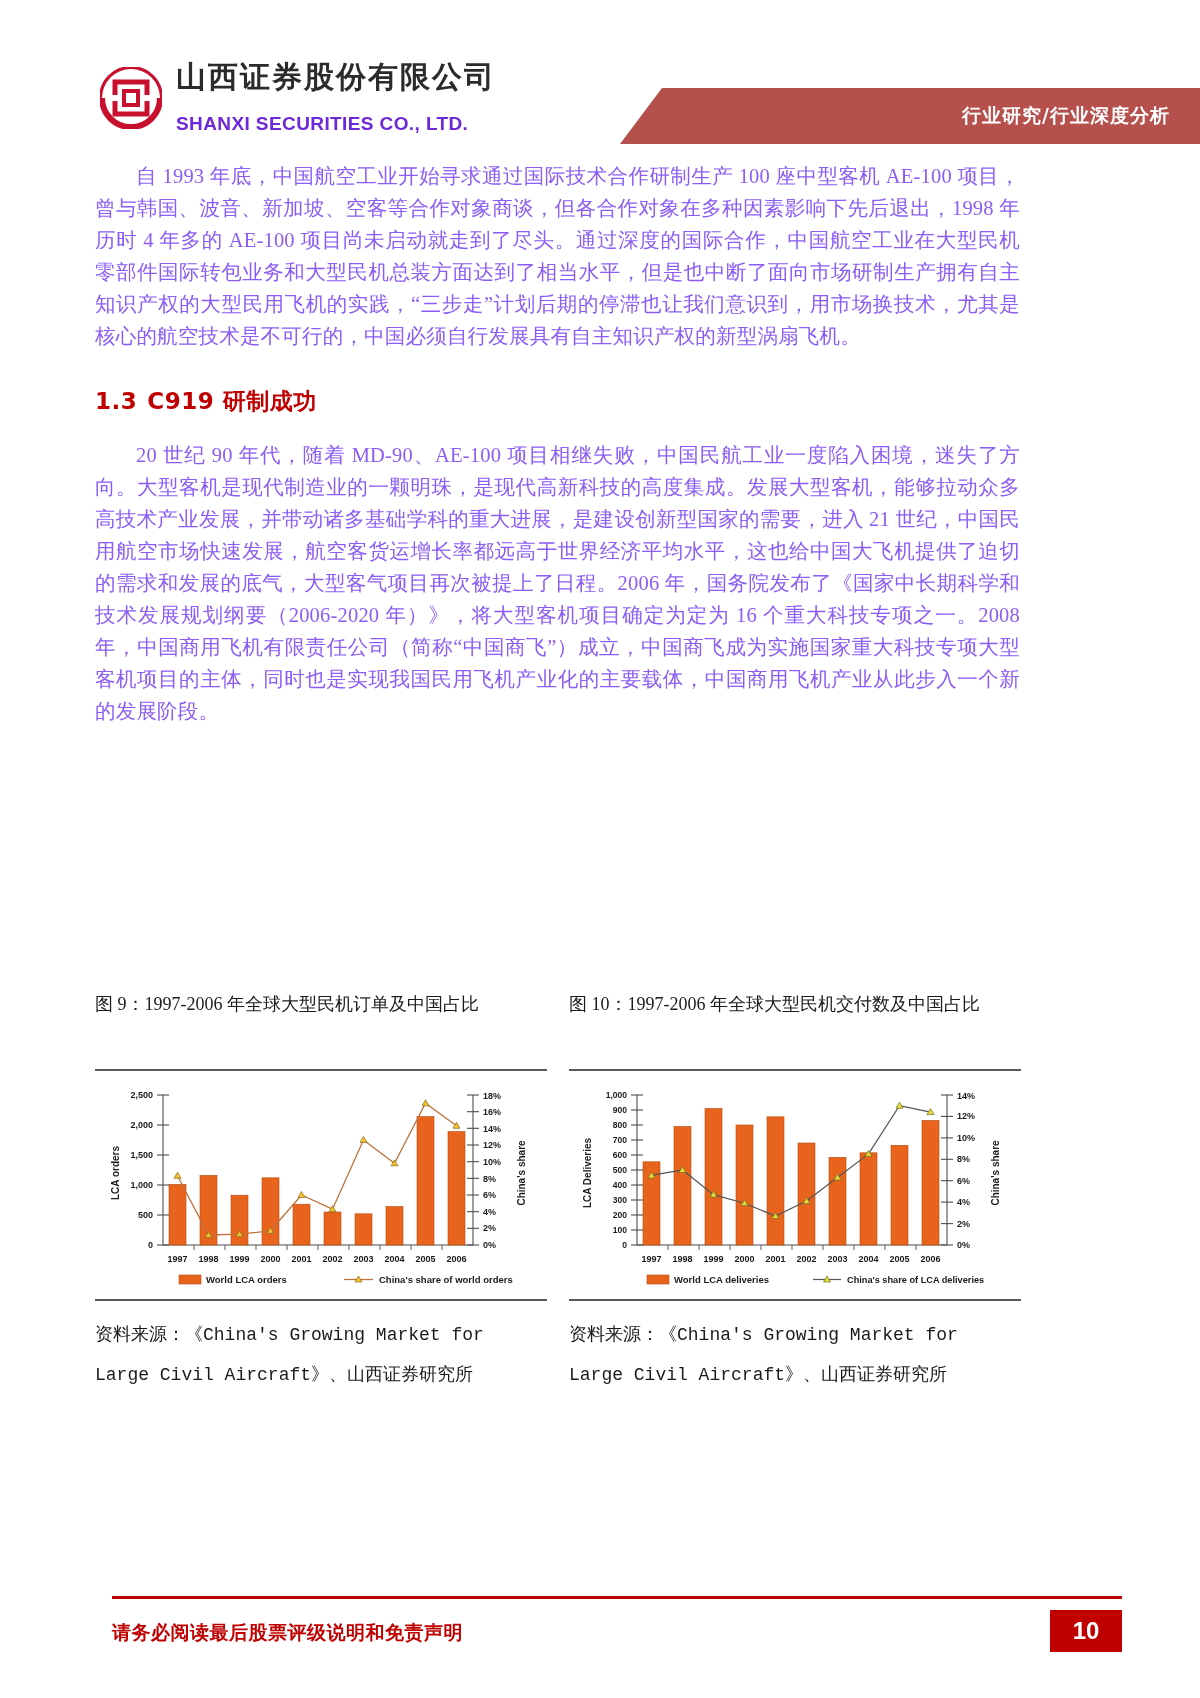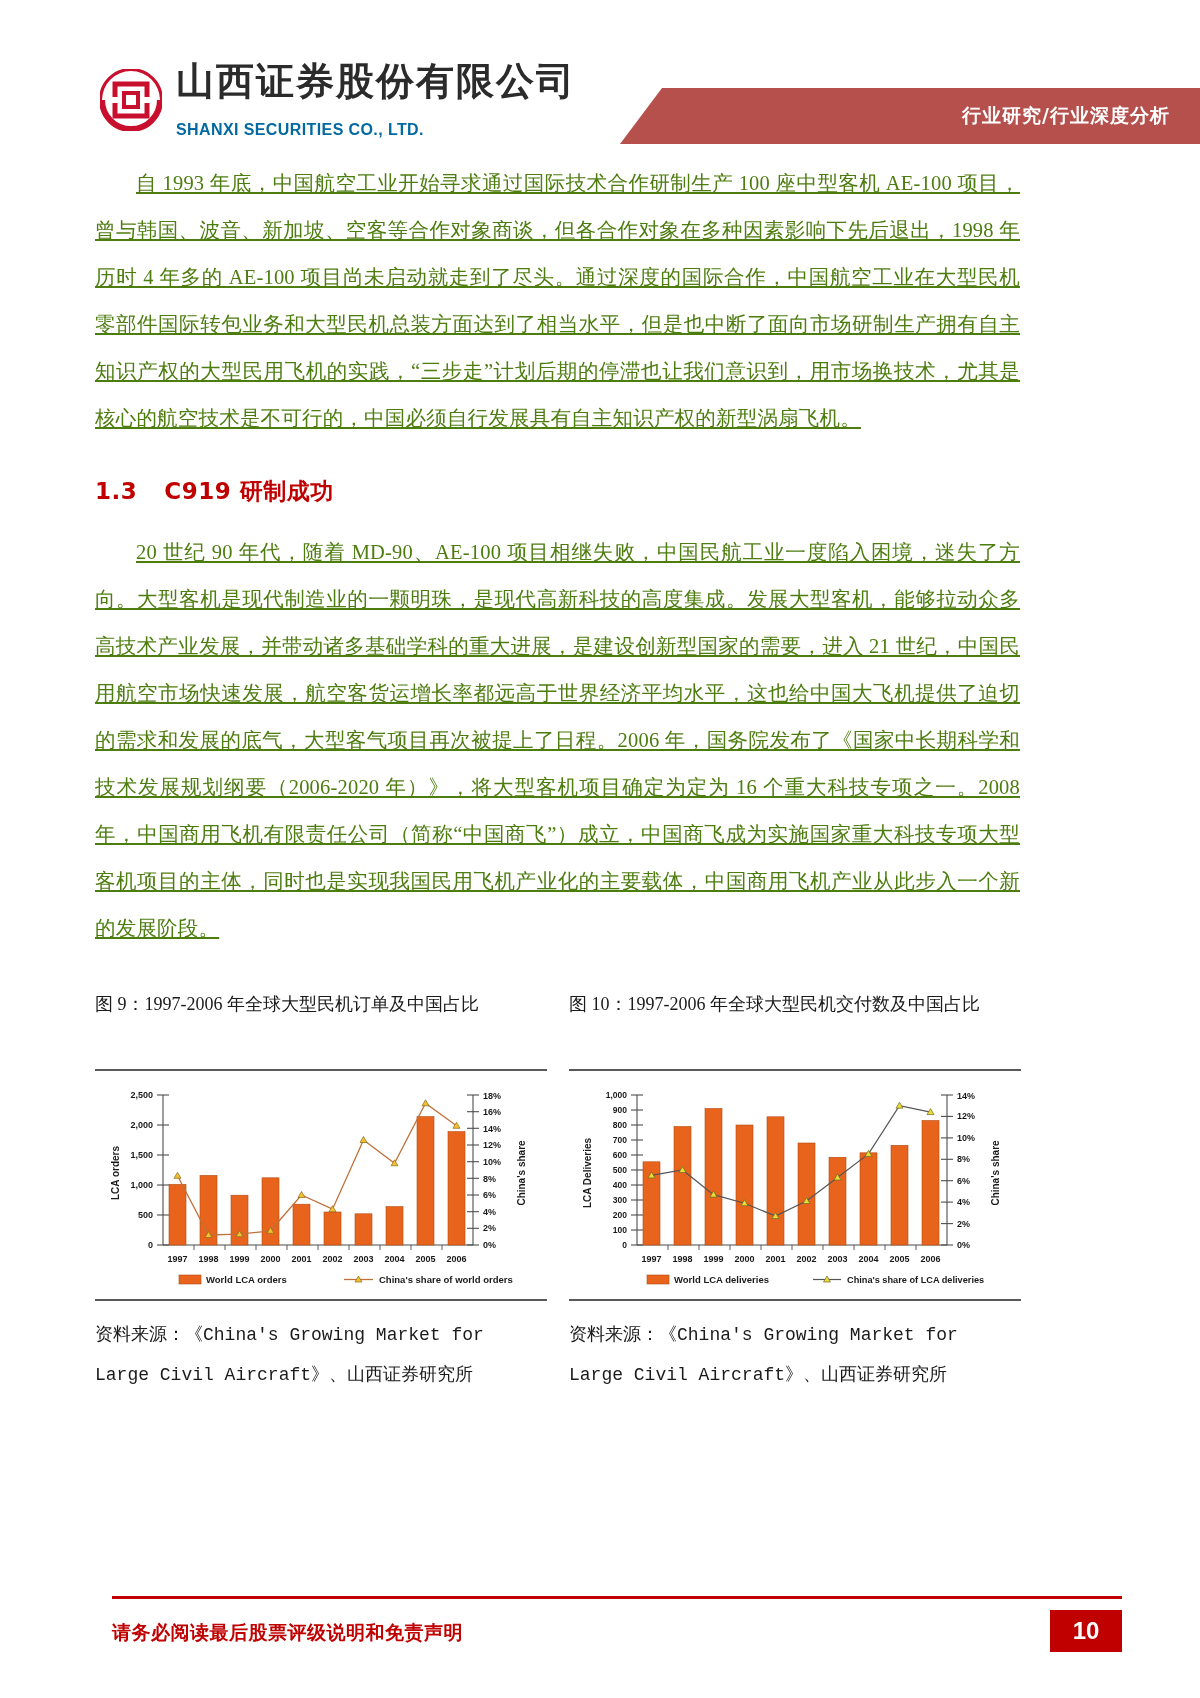--- a/index.html
+++ b/index.html
@@ -15,58 +15,57 @@
     position:absolute;inset:0;
     background:#ffffff;
   }
   
   .header{position:absolute;left:0;top:0;width:1200px;height:150px;}
   .logo-wrap{position:absolute;left:100px;top:62px;display:flex;align-items:center;gap:14px;}
   .logo-mark{width:62px;height:62px;position:relative;flex:0 0 auto;}
   .logo-text{display:flex;flex-direction:column;line-height:1;}
   .logo-cn{
     font-family:"DejaVu Sans", sans-serif;
-    font-size:38px;font-weight:700;letter-spacing:2px;color:#2b2b2b;
+    font-size:30px;font-weight:700;letter-spacing:2px;color:#2b2b2b;
   }
   .logo-en{
     font-family:"Liberation Sans", sans-serif;
-    font-size:16px;font-weight:700;letter-spacing:0.4px;color:#0369a1;margin-top:22px;
+    font-size:19px;font-weight:700;letter-spacing:0.4px;color:#6d28d9;margin-top:22px;
   }
   .banner{
     position:absolute;left:620px;top:78px;width:580px;height:56px;margin-top:10px;
   }
   .banner svg{display:block;}
   .banner-label{
     position:absolute;right:30px;top:50%;transform:translateY(-50%);
     font-family:"DejaVu Sans", sans-serif;
     font-size:19px;font-weight:700;color:#ffffff;letter-spacing:1px;
     white-space:nowrap;
   }
   
   .content{position:absolute;left:95px;top:160px;width:925px;}
   p.para{
     margin:0 0 0 0;
     font-family:"Liberation Serif", serif;
     font-size:20.5px;
-    line-height:47px;
+    line-height:32px;
     text-align:justify;
     text-indent:2em;
-    color:#4d7c0f;
+    color:#8b5cf6;
     letter-spacing:0.2px;
-    text-decoration:underline;
   }
   h2.section{
     margin:34px 0 22px 0;
     font-family:"DejaVu Sans", sans-serif;
     font-size:23px;
     font-weight:700;
     color:#c00000;
     letter-spacing:0.5px;
   }
-  h2.section .num{margin-right:27px;}
+  h2.section .num{margin-right:10px;}
   
   .figs{
     position:absolute;left:95px;top:985px;width:930px;
     display:flex;gap:22px;
   }
   .fig{width:452px;}
   .fig-title{
     font-family:"Liberation Serif", serif;
     font-size:18px;line-height:38px;color:#1b1b1b;
     margin-bottom:8px;min-height:38px;

